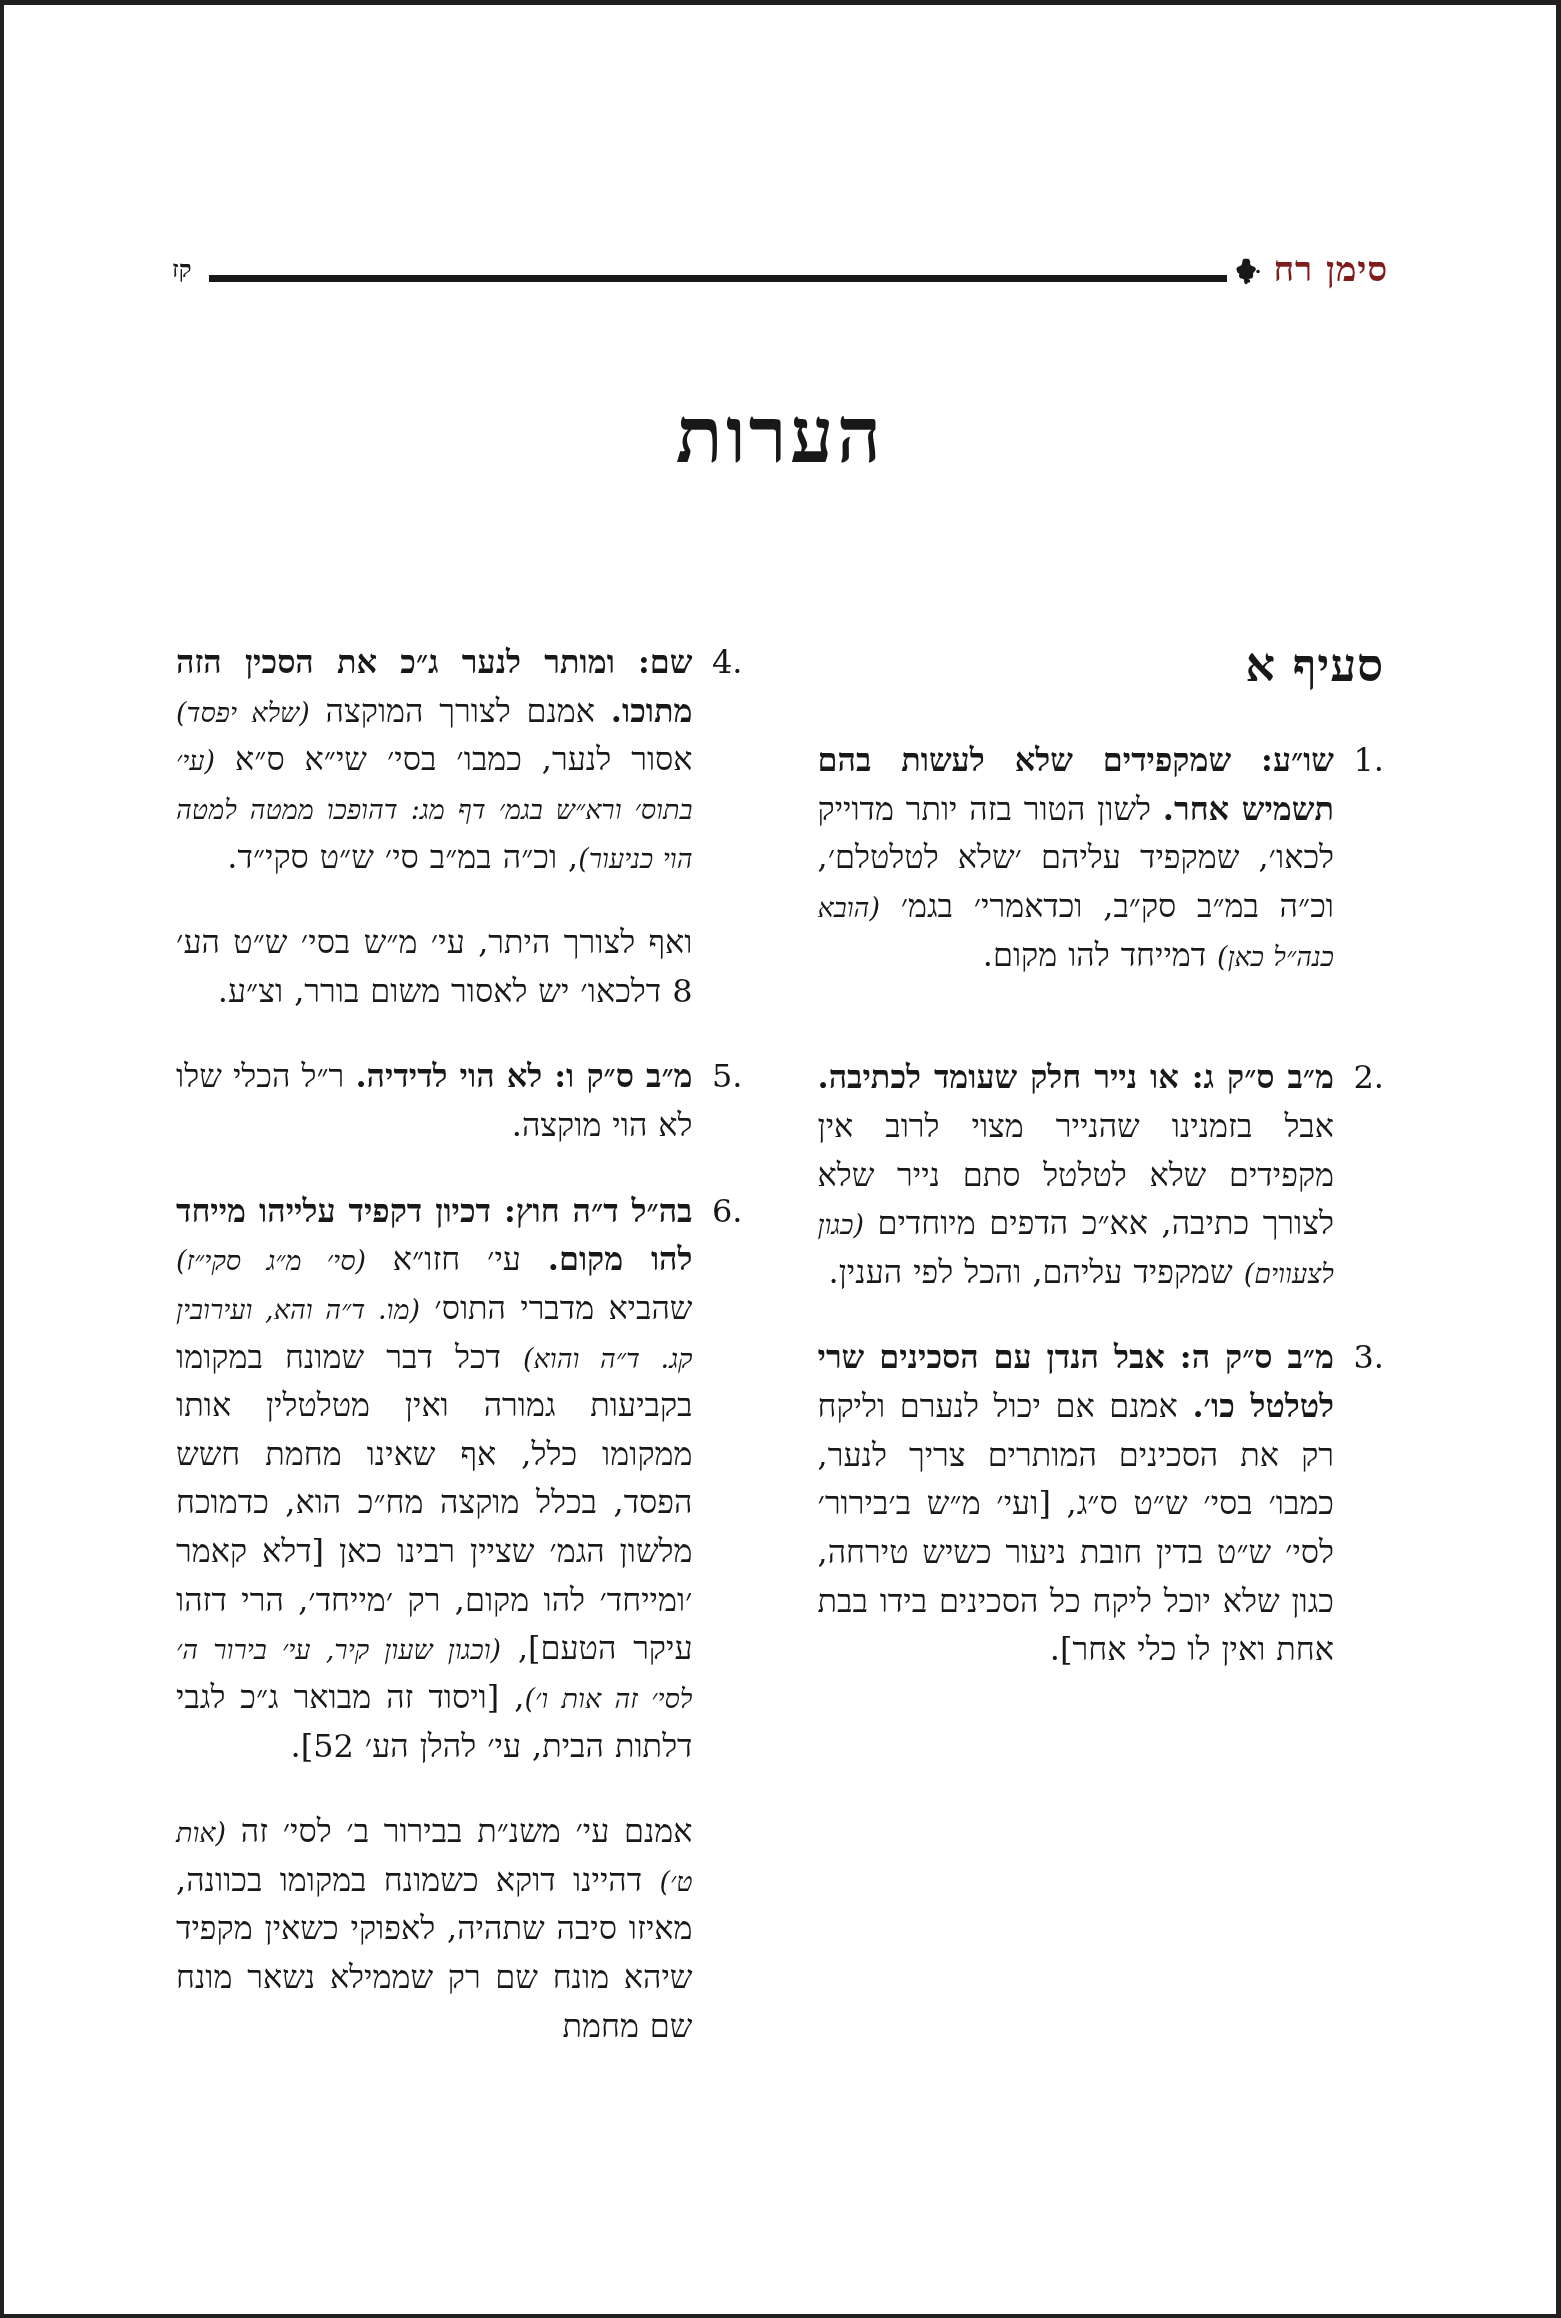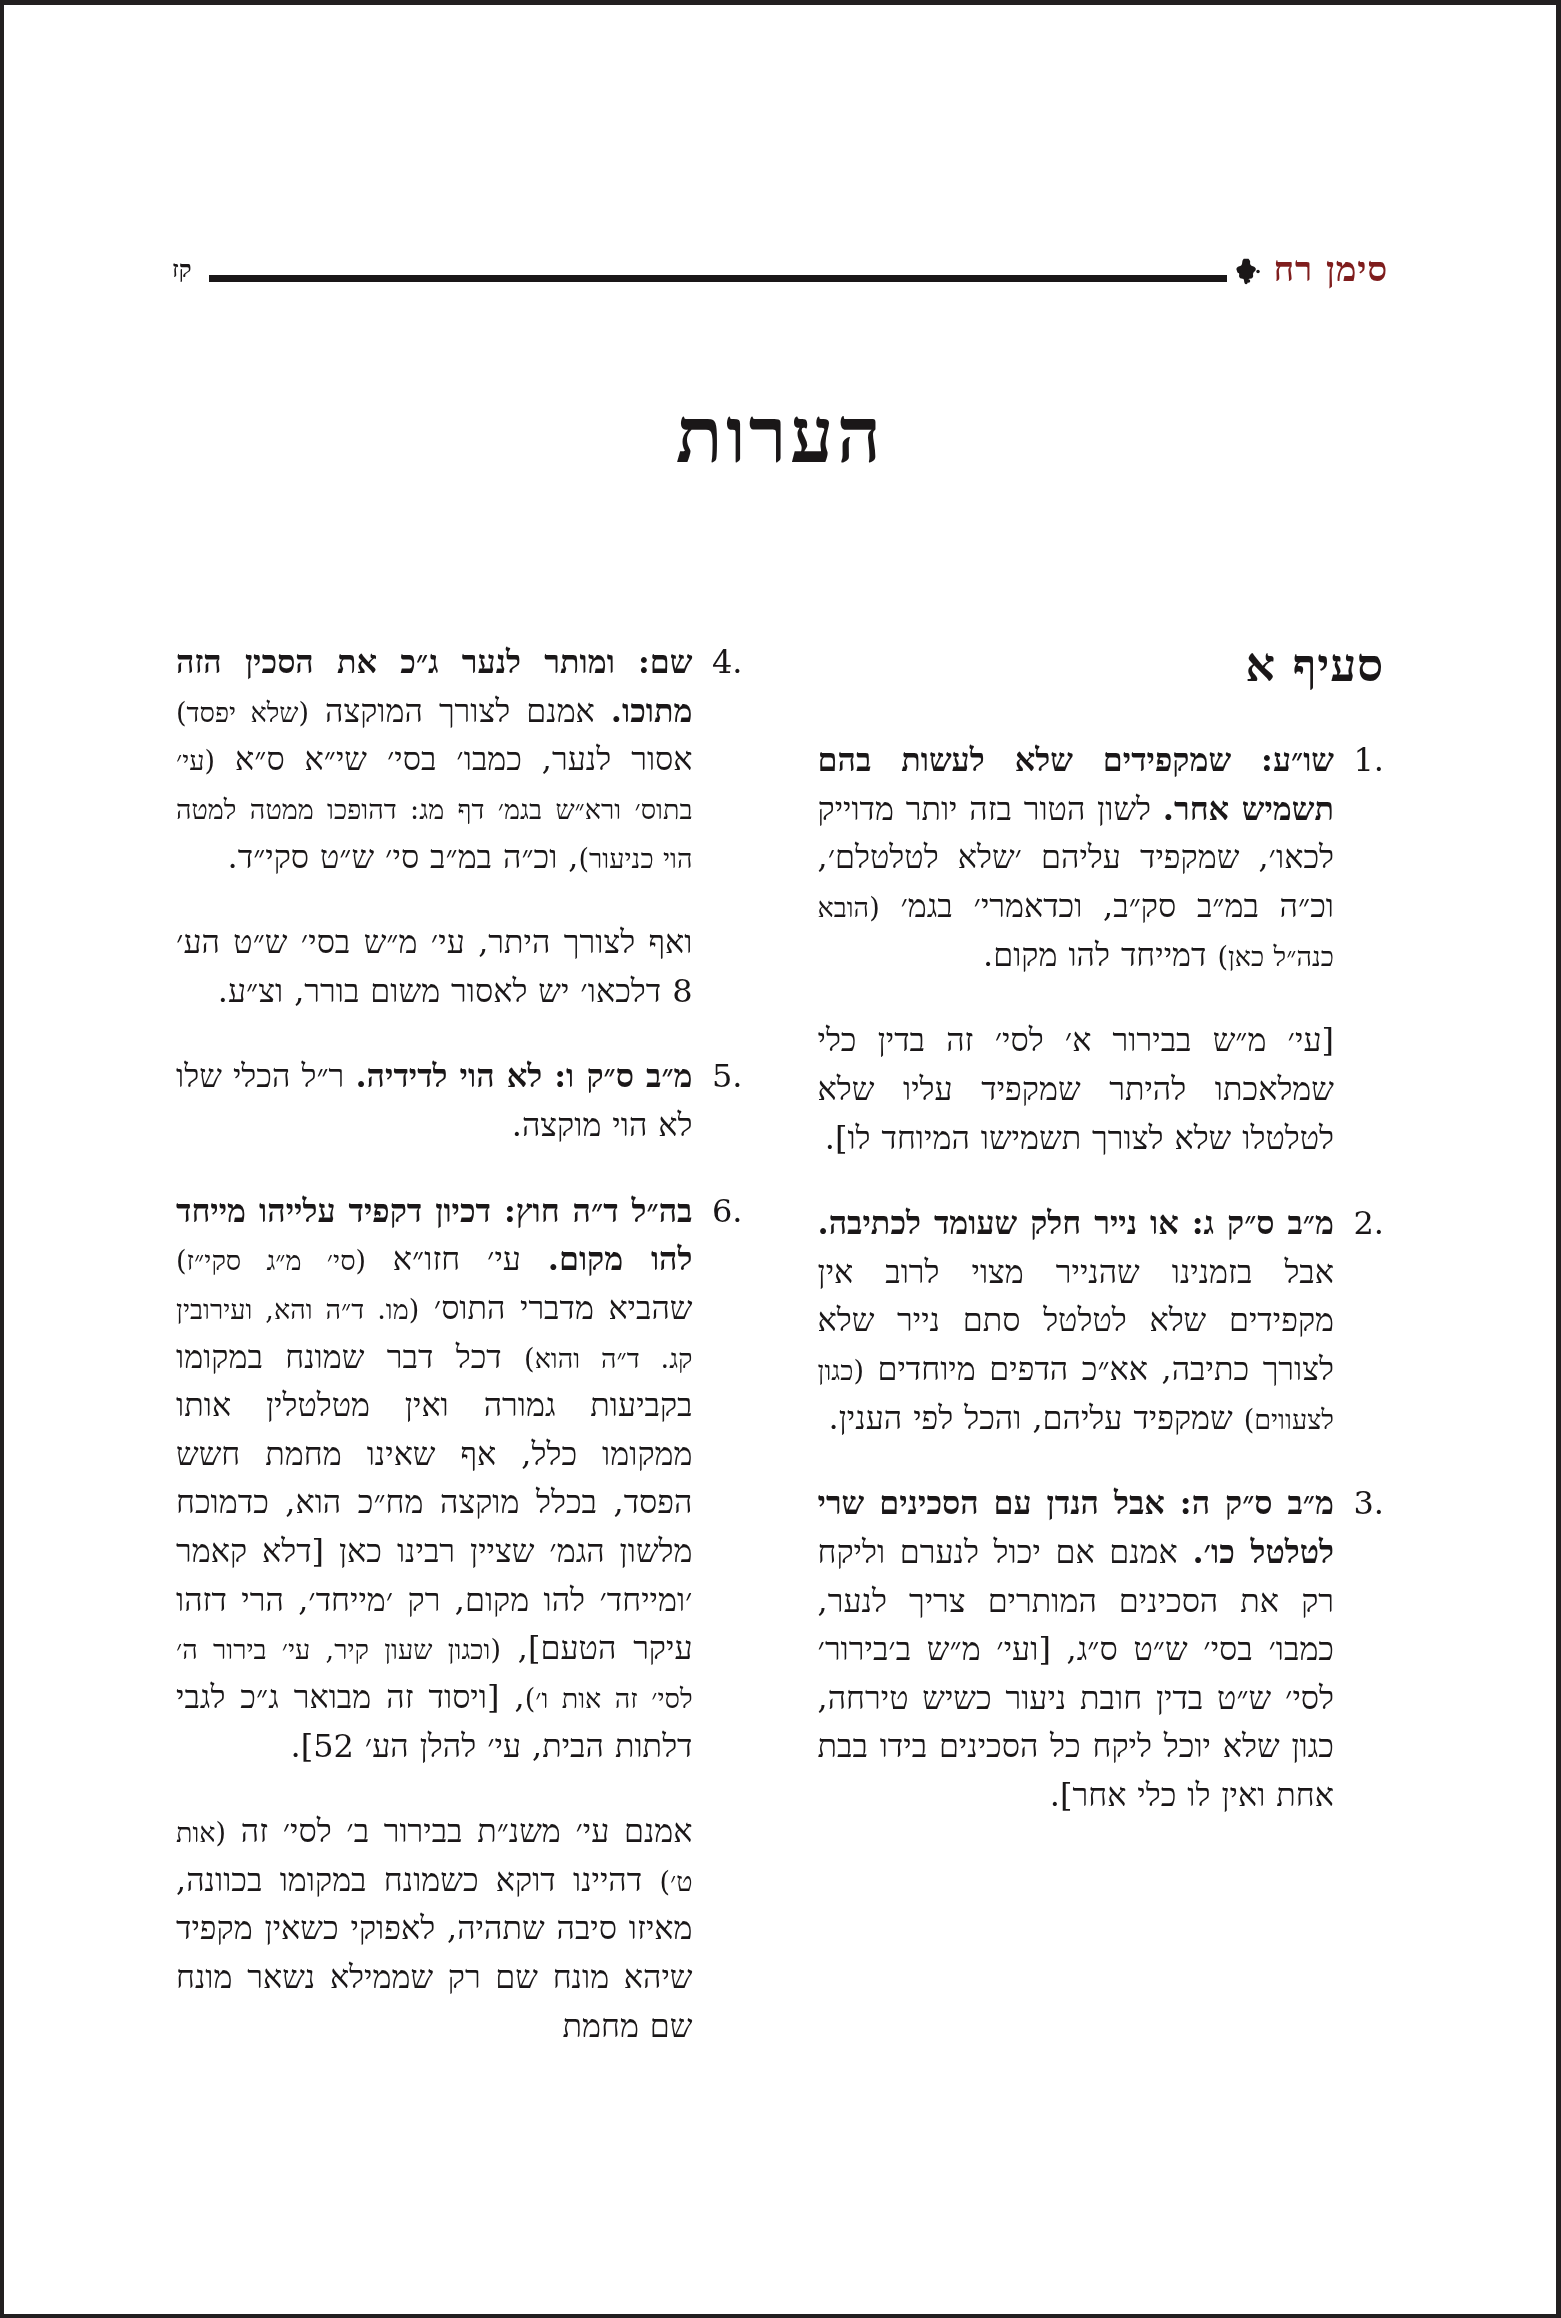--- a/index.html
+++ b/index.html
@@ -163,20 +163,21 @@
   .para:last-child { margin-bottom: 0; }
   .note-body .para { margin-bottom: 0; }
 
   .para b, .lemma {
     font-weight: 700;
   }
   
   .rashi {
     font-family: "DejaVu Serif", "Liberation Serif", serif;
     font-size: 27px;
+    font-style: italic;
     font-weight: 400;
     letter-spacing: 0px;
   }
   .num {
     direction: ltr;
     unicode-bidi: isolate;
     font-family: "DejaVu Serif", "Liberation Serif", serif;
   }
 
   .gap { height: 37px; }
@@ -210,21 +211,20 @@
 
     <div class="col">
 
       <div class="section-head">סעיף א</div>
 
       <div class="note">
         <div class="note-num">1.</div>
         <div class="note-body">
           <p class="para"><b class="lemma">שו״ע: שמקפידים שלא לעשות בהם תשמיש אחר.</b><span> לשון הטור בזה יותר מדוייק לכאו׳, שמקפיד עליהם ׳שלא לטלטלם׳, וכ״ה במ״ב סק״ב, וכדאמרי׳ בגמ׳ </span><span class="rashi">(הובא כנה״ל כאן)</span><span> דמייחד להו מקום.</span></p>
           <div class="gap"></div>
-          <p class="para">[עי׳ מ״ש בבירור א׳ לסי׳ זה בדין כלי שמלאכתו להיתר שמקפיד עליו שלא לטלטלו שלא לצורך תשמישו המיוחד לו].</p>
         </div>
       </div>
 
       <div class="note">
         <div class="note-num">2.</div>
         <div class="note-body">
           <p class="para"><b class="lemma">מ״ב ס״ק ג: או נייר חלק שעומד לכתיבה.</b><span> אבל בזמנינו שהנייר מצוי לרוב אין מקפידים שלא לטלטל סתם נייר שלא לצורך כתיבה, אא״כ הדפים מיוחדים </span><span class="rashi">(כגון לצעווים)</span><span> שמקפיד עליהם, והכל לפי הענין.</span></p>
         </div>
       </div>
 

